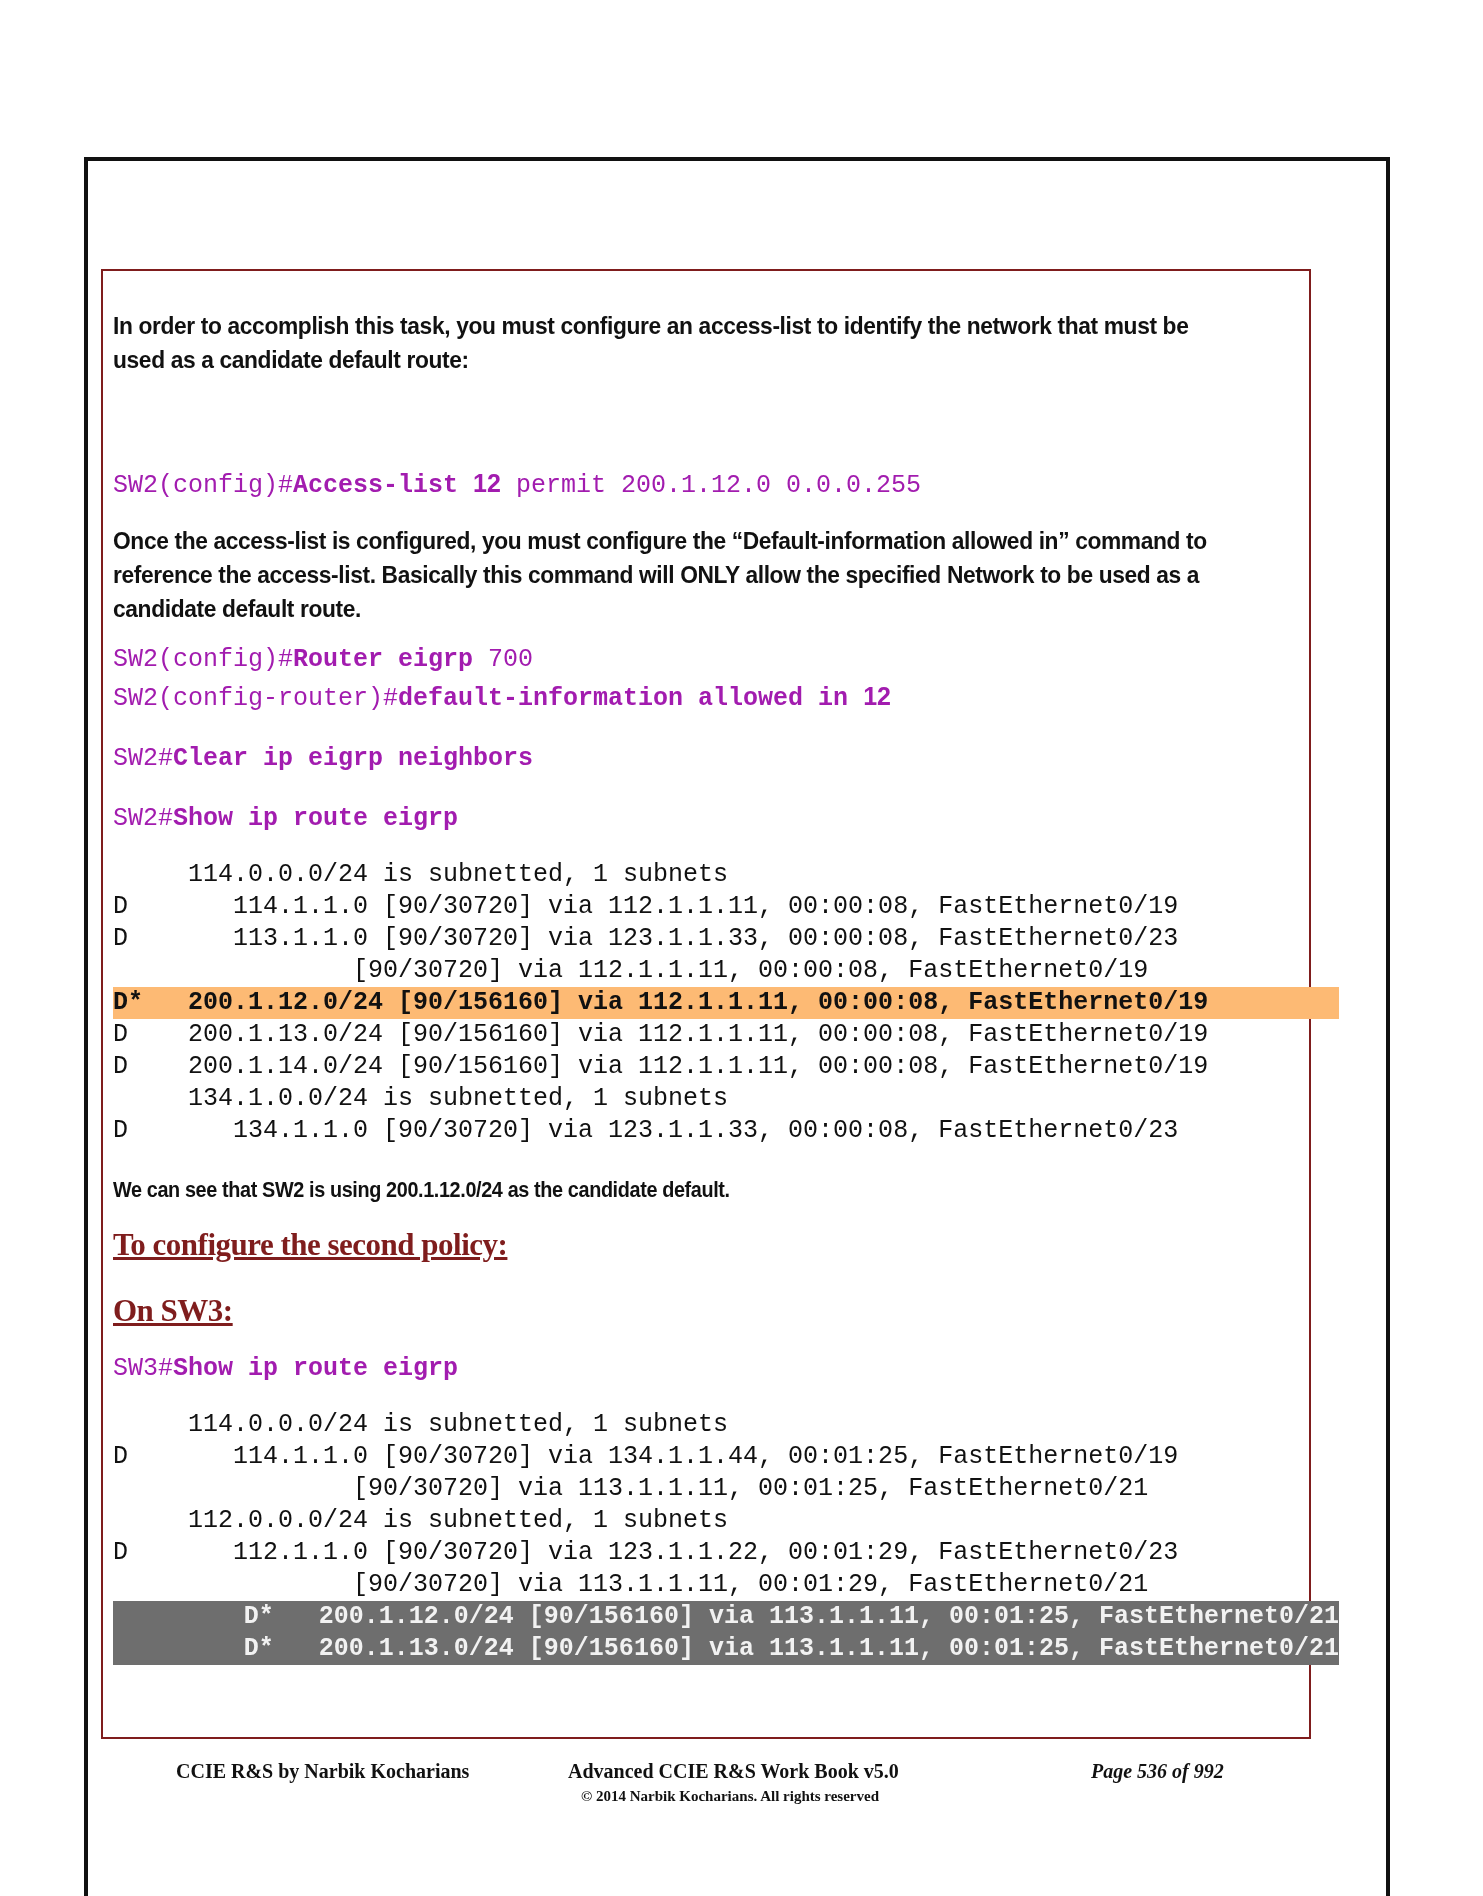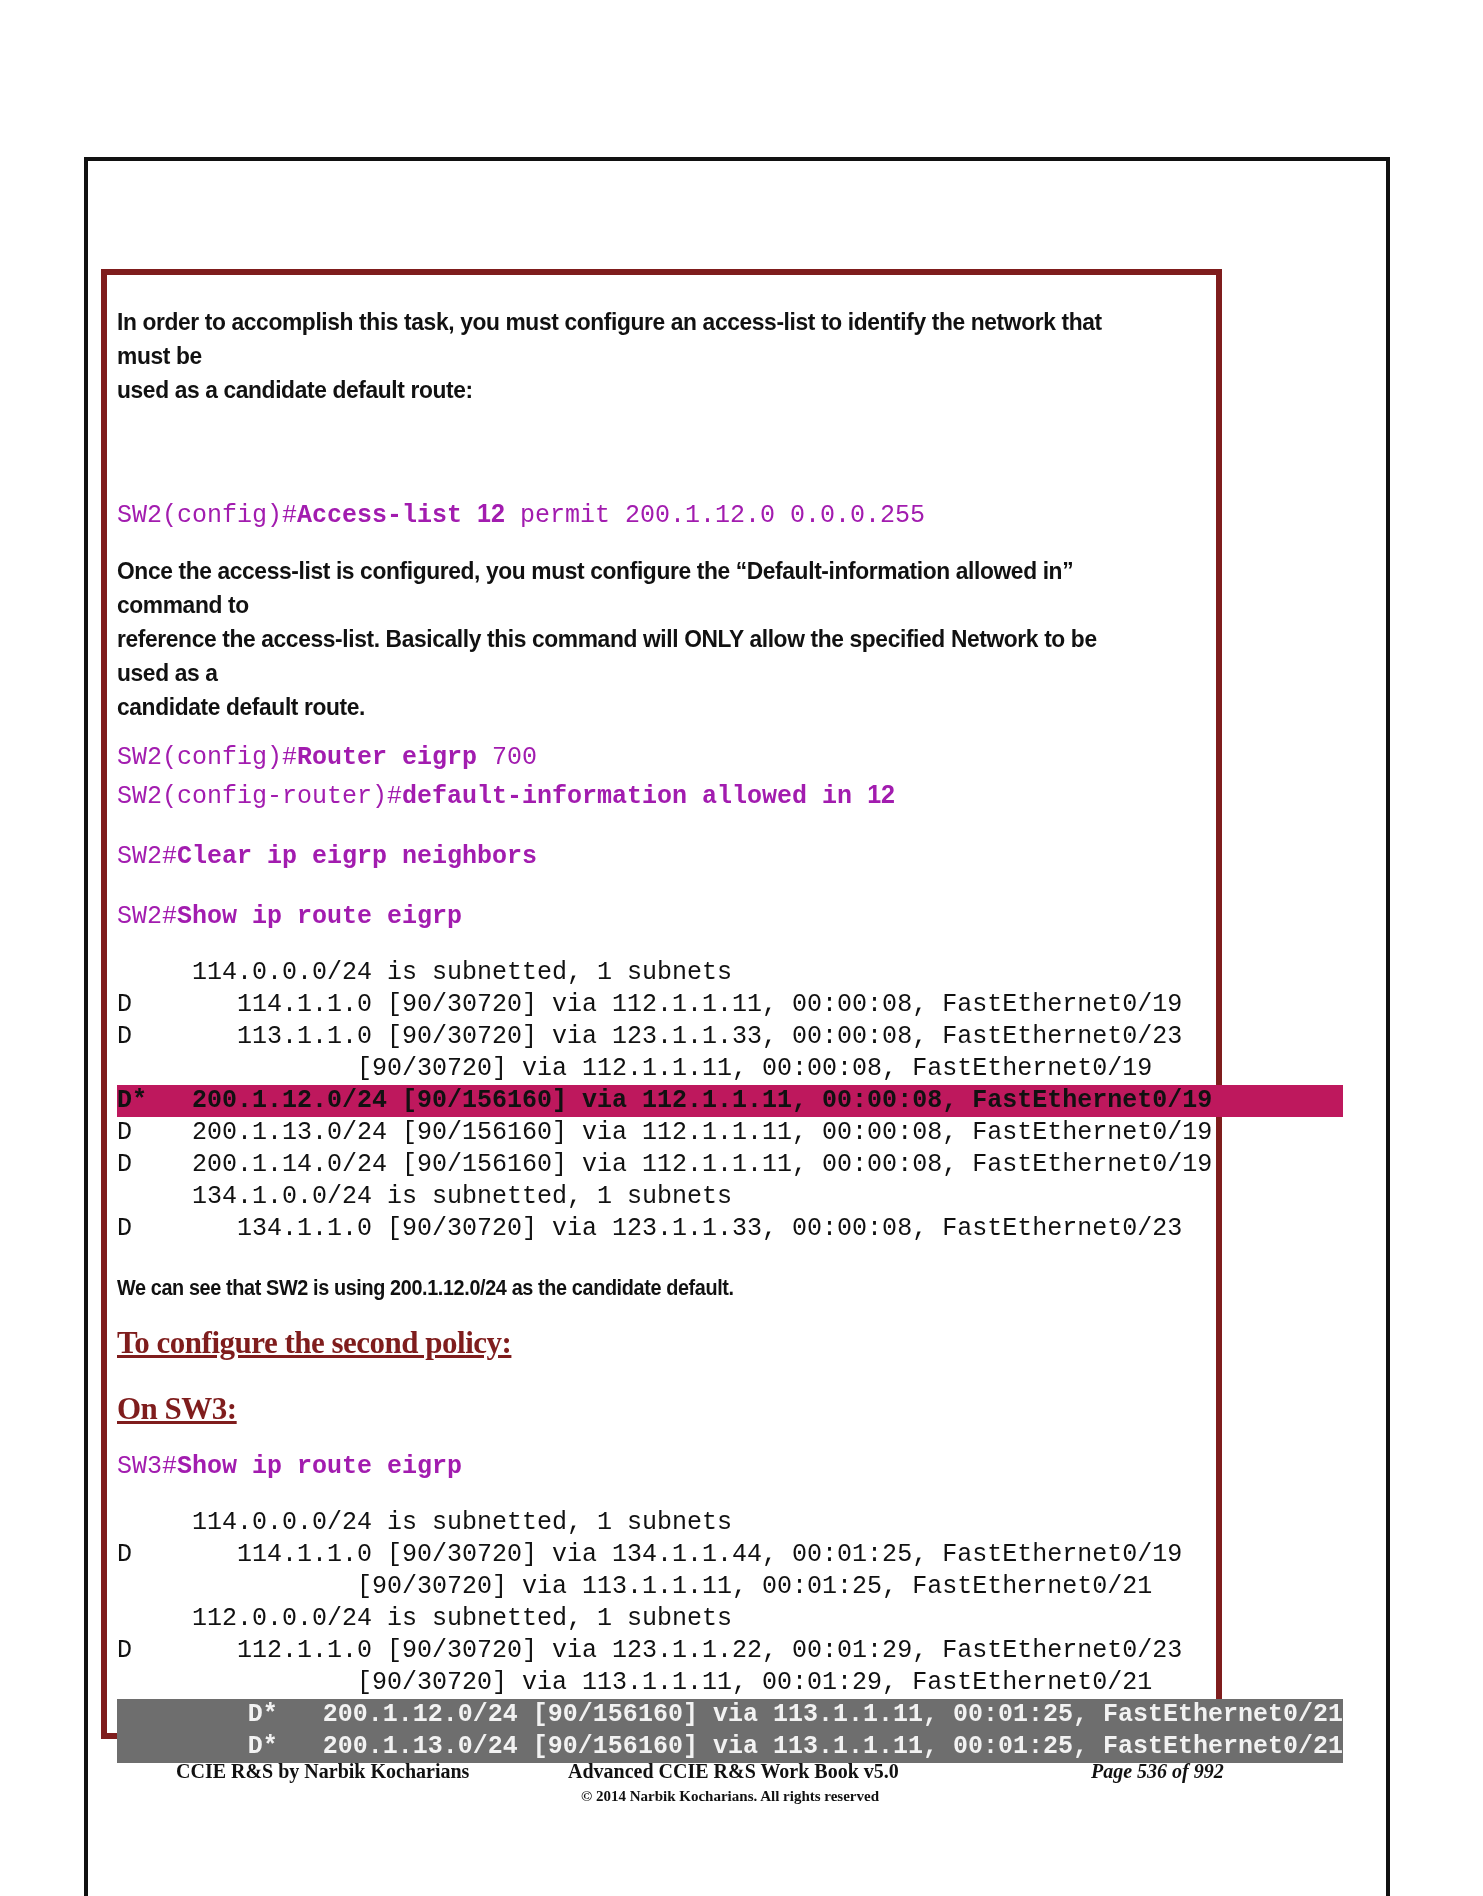--- a/index.html
+++ b/index.html
@@ -3,38 +3,38 @@
 <meta charset="utf-8">
 <style>
   html, body { margin: 0; padding: 0; background: #ffffff; }
   body { width: 1483px; height: 1896px; position: relative; overflow: hidden; color: #111; }
   .outer-frame {
     position: absolute; left: 84px; top: 157px; width: 1306px; height: 1739px;
     border-left: 4px solid #111; border-top: 4px solid #111; border-right: 4px solid #111;
     border-bottom: none; box-sizing: border-box;
   }
   .inner-box {
-    position: absolute; left: 101px; top: 269px; width: 1121px; height: 1470px;
-    border: 6px solid #7f1d1d; box-sizing: border-box; padding: 0 0 0 10px;
+    position: absolute; left: 101px; top: 269px; width: 1210px; height: 1470px;
+    border: 2px solid #7f1d1d; box-sizing: border-box; padding: 8px 0 0 10px;
   }
   .prose {
     font-family: "Liberation Sans", sans-serif; font-size: 24.5px; line-height: 34px;
     font-weight: bold; letter-spacing: -0.4px; margin: 0; color: #111;
     transform: scaleX(0.93); transform-origin: left top;
   }
   .cmd {
     font-family: "Liberation Mono", monospace; font-size: 25px; line-height: 36px;
     white-space: pre; margin: 0; color: #a21caf;
   }
   .cmd b { font-weight: bold; }
   .route {
     font-family: "Liberation Mono", monospace; font-size: 25px; line-height: 32px;
     white-space: pre; margin: 0; color: #111; display: block; width: 1226px;
   }
-  .hl-light { background: #be185d; font-weight: bold; }
+  .hl-light { background: #fdba74; font-weight: bold; }
   .hl-dark { background: #6e6e6e; color: #f2f2f2; font-weight: bold; text-align: right; }
   .heading {
     font-family: "Liberation Serif", serif; font-size: 31px; font-weight: bold;
     text-decoration: underline; margin: 0; color: #7f1d1d; letter-spacing: -0.5px;
   }
   .footer {
     position: absolute; top: 1760px; left: 101px; width: 1255px; height: 80px;
     font-family: "Liberation Serif", serif; color: #111;
   }
   .footer .left { position: absolute; left: 75px; top: 0; font-size: 20px; font-weight: bold; }

